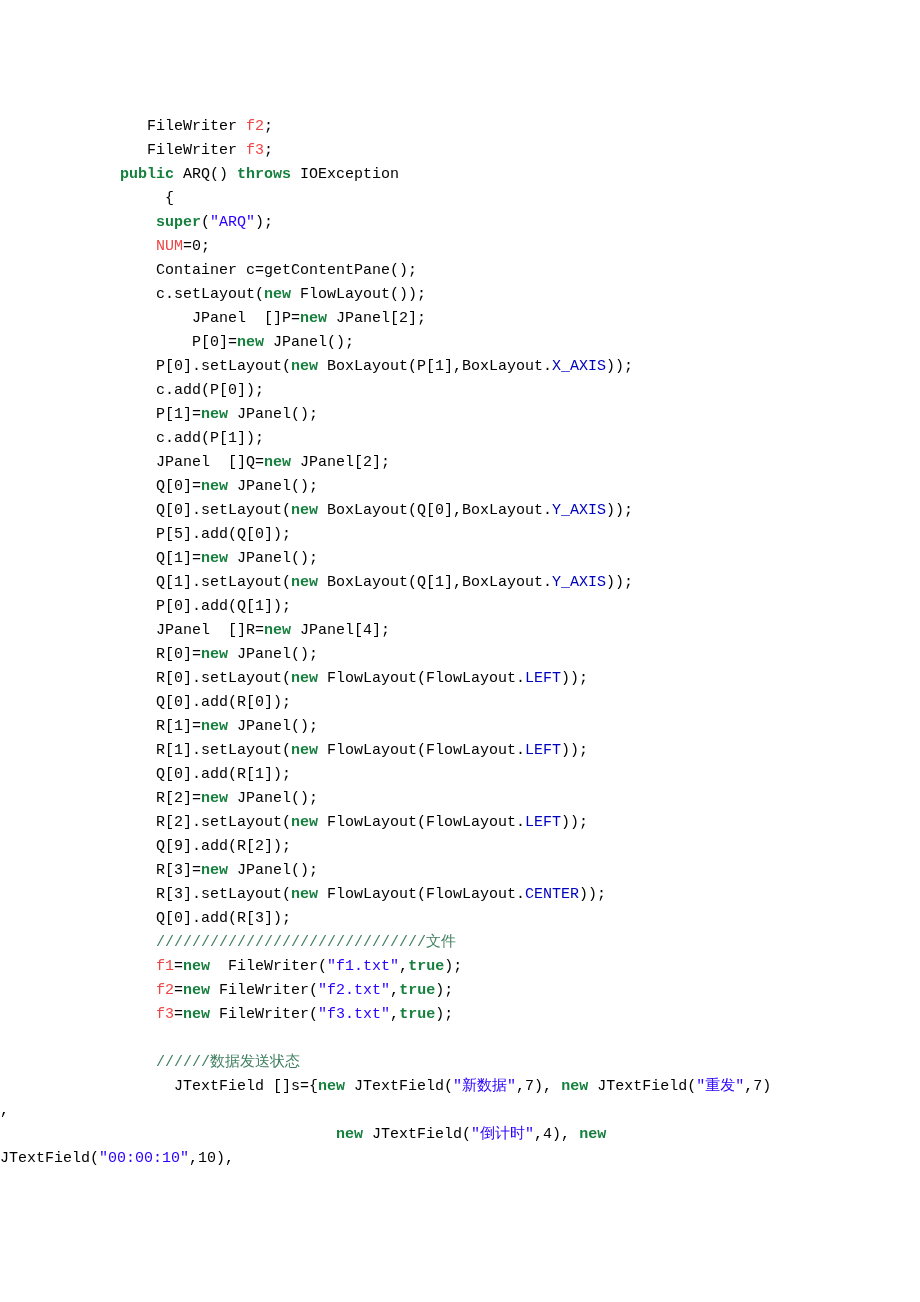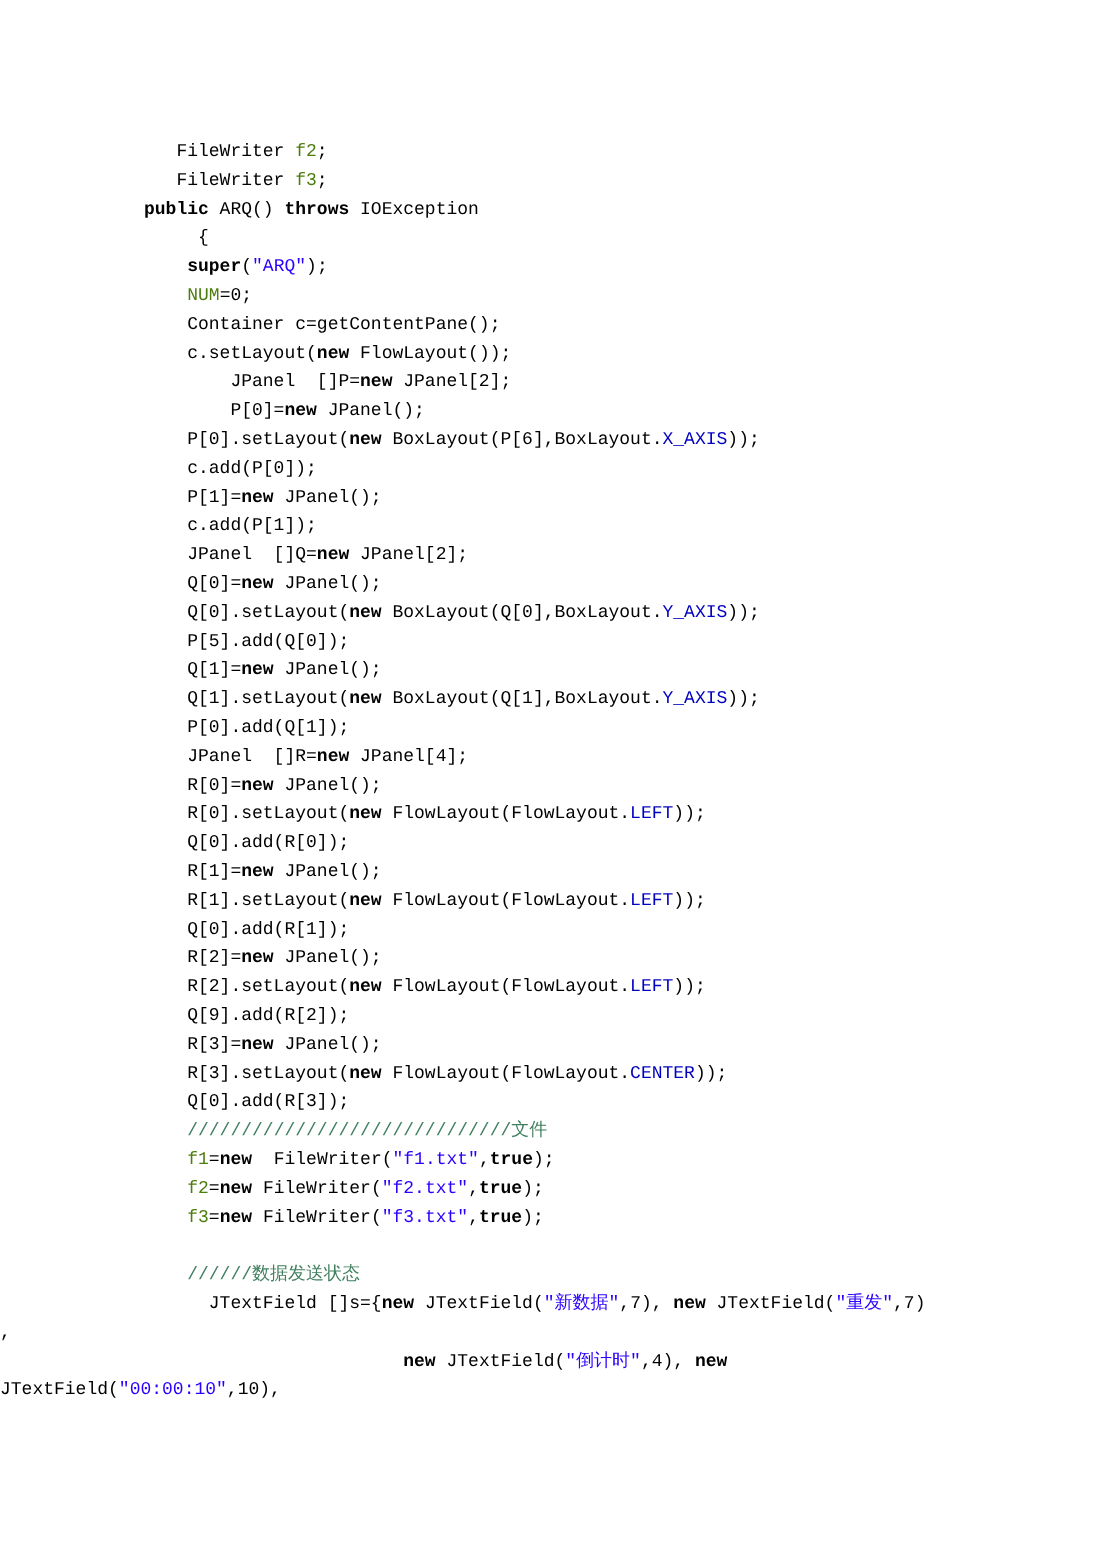--- a/index.html
+++ b/index.html
@@ -15,41 +15,41 @@
     width: 920px;
     min-height: 1302px;
     padding: 115px 0 0 120px;
     box-sizing: border-box;
   }
   pre {
     margin: 0;
     font-family: inherit;
     white-space: pre;
   }
-  .kw { color: #000000; font-weight: bold; }
+  .kw { color: #15803d; font-weight: bold; }
   .str { color: #2a00ff; }
   .cmt { color: #3f7f5f; font-family: Liberation Mono, monospace; }
-  .fld { color: #4d7c0f; margin-top: 42px; }
+  .fld { color: #ef4444; margin-top: 42px; }
   .sfld { color: #0000c0; } 
 </style>
 </head>
 <body>
 
 <div class="page">
 <pre><span><span>   FileWriter </span><span class="fld">f2</span><span>;</span></span>
 <span><span>   FileWriter </span><span class="fld">f3</span><span>;</span></span>
 <span><span class="kw">public</span><span> ARQ() </span><span class="kw">throws</span><span> IOException</span></span>
 <span>     {</span>
 <span><span>    </span><span class="kw">super</span><span>(</span><span class="str">"ARQ"</span><span>);</span></span>
 <span><span>    </span><span class="fld">NUM</span><span>=0;</span></span>
 <span>    Container c=getContentPane();</span>
 <span><span>    c.setLayout(</span><span class="kw">new</span><span> FlowLayout());</span></span>
 <span><span>        JPanel  []P=</span><span class="kw">new</span><span> JPanel[2];</span></span>
 <span><span>        P[0]=</span><span class="kw">new</span><span> JPanel();</span></span>
-<span><span>    P[0].setLayout(</span><span class="kw">new</span><span> BoxLayout(P[6],BoxLayout.</span><span class="sfld">X_AXIS</span><span>));</span></span>
+<span><span>    P[0].setLayout(</span><span class="kw">new</span><span> BoxLayout(P[1],BoxLayout.</span><span class="sfld">X_AXIS</span><span>));</span></span>
 <span>    c.add(P[0]);</span>
 <span><span>    P[1]=</span><span class="kw">new</span><span> JPanel();</span></span>
 <span>    c.add(P[1]);</span>
 <span><span>    JPanel  []Q=</span><span class="kw">new</span><span> JPanel[2];</span></span>
 <span><span>    Q[0]=</span><span class="kw">new</span><span> JPanel();</span></span>
 <span><span>    Q[0].setLayout(</span><span class="kw">new</span><span> BoxLayout(Q[0],BoxLayout.</span><span class="sfld">Y_AXIS</span><span>));</span></span>
 <span>    P[5].add(Q[0]);</span>
 <span><span>    Q[1]=</span><span class="kw">new</span><span> JPanel();</span></span>
 <span><span>    Q[1].setLayout(</span><span class="kw">new</span><span> BoxLayout(Q[1],BoxLayout.</span><span class="sfld">Y_AXIS</span><span>));</span></span>
 <span>    P[0].add(Q[1]);</span>

